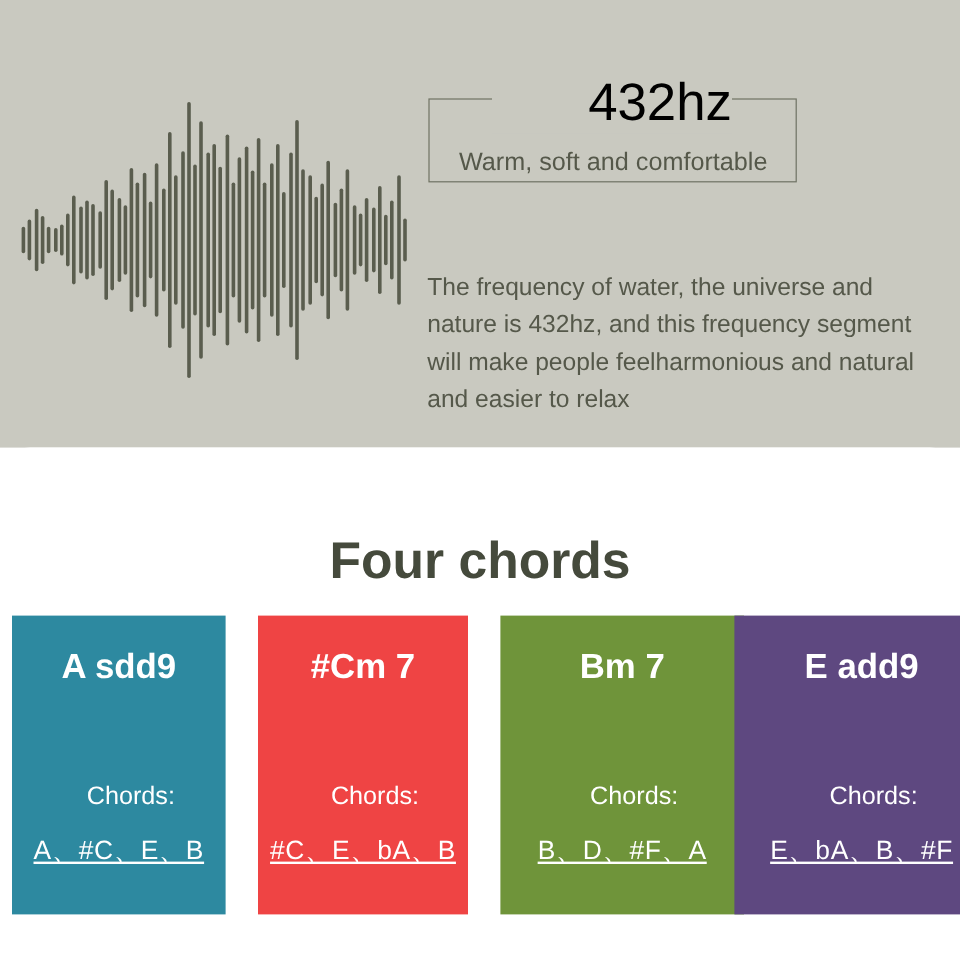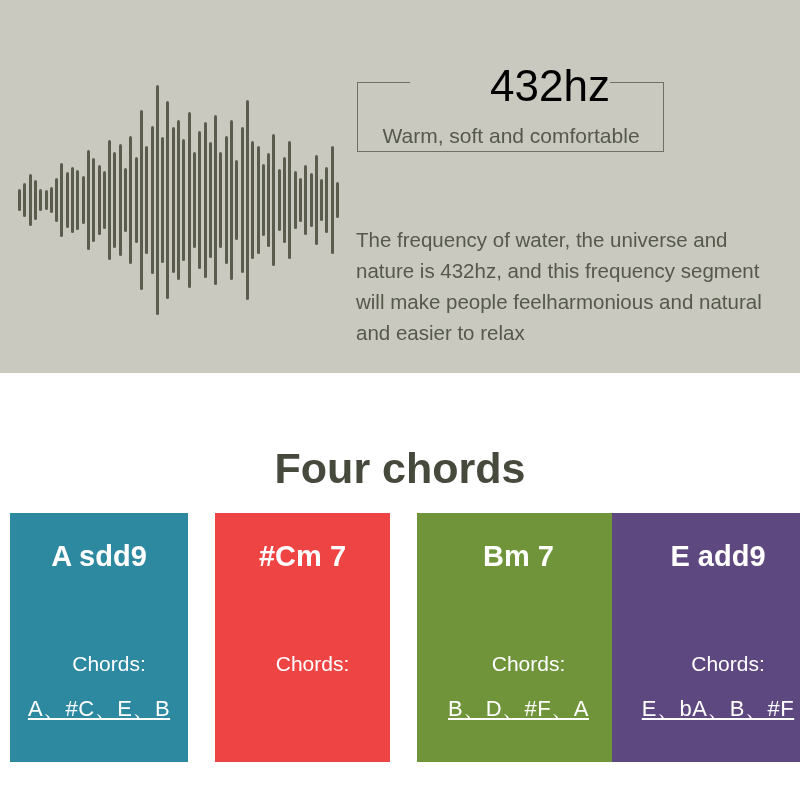--- a/index.html
+++ b/index.html
@@ -255,20 +255,21 @@
 
       <div class="chord-card" id="card-0" style="background: rgb(45, 137, 160);">
         <div class="card-title">A sdd9</div>
         <div class="card-chords-label">Chords:</div>
         <div class="card-chords-list">A、#C、E、B</div>
       </div>
 
       <div class="chord-card" id="card-1" style="background: #ef4444;">
         <div class="card-title">#Cm 7</div>
         <div class="card-chords-label">Chords:</div>
+        <div class="card-chords-list">#C、E、bA、B</div>
       </div>
 
       <div class="chord-card" id="card-2" style="background: rgb(111, 148, 58);">
         <div class="card-title">Bm 7</div>
         <div class="card-chords-label">Chords:</div>
         <div class="card-chords-list">B、D、#F、A</div>
       </div>
 
       <div class="chord-card" id="card-3" style="background: rgb(94, 72, 128); padding-left: 34px;">
         <div class="card-title">E add9</div>

